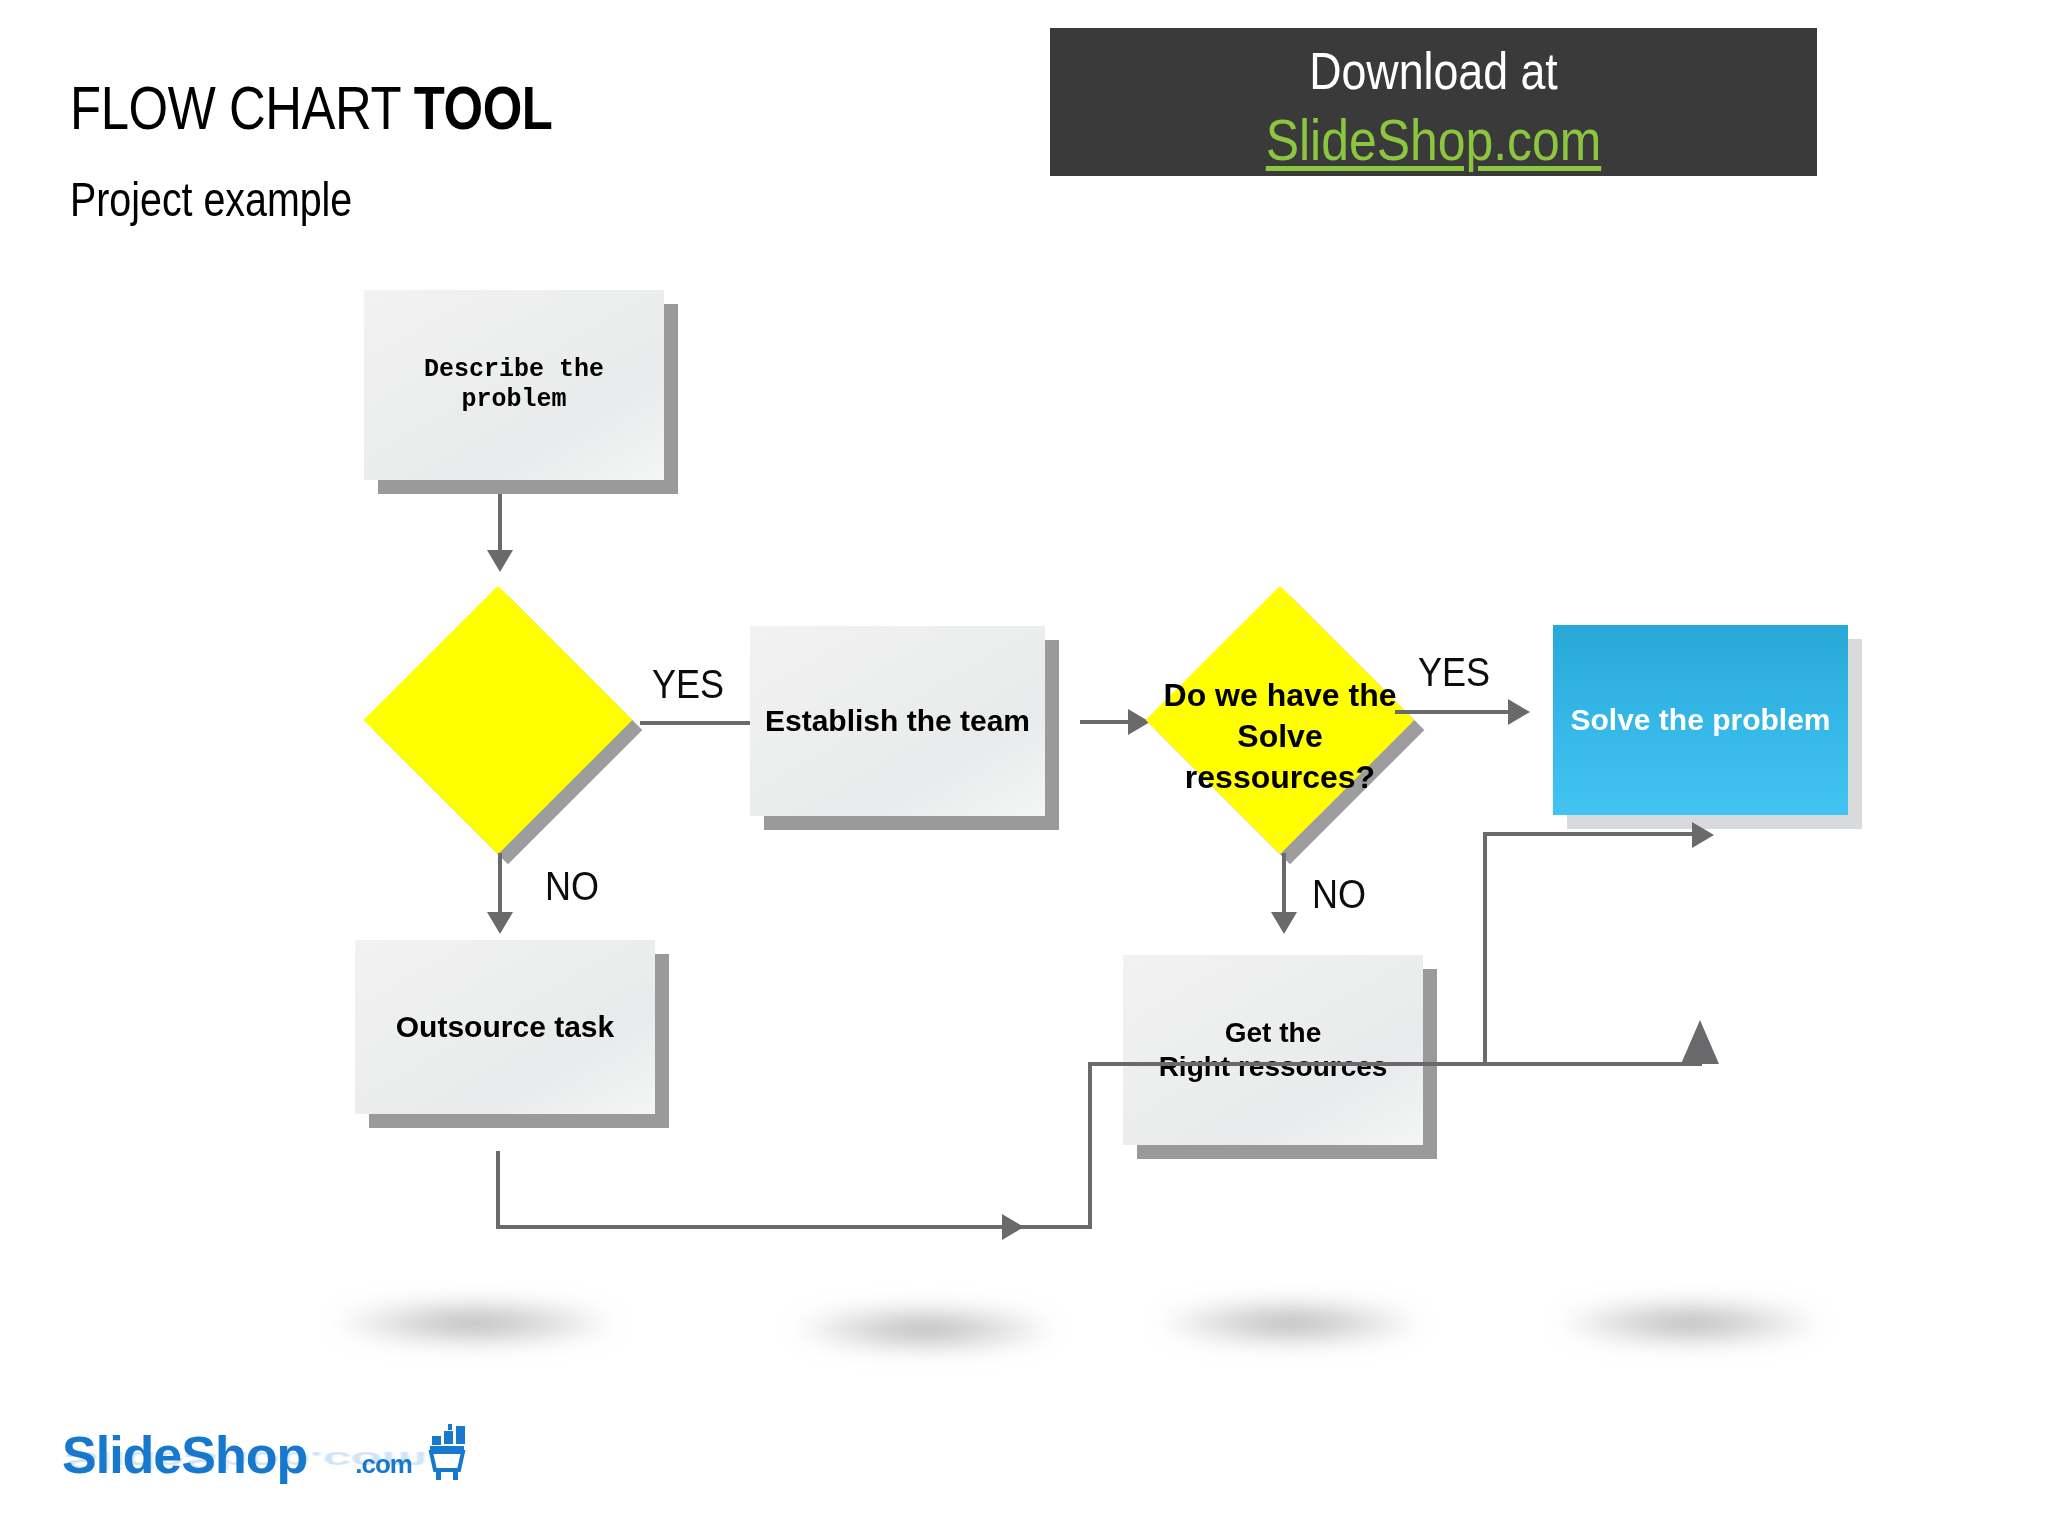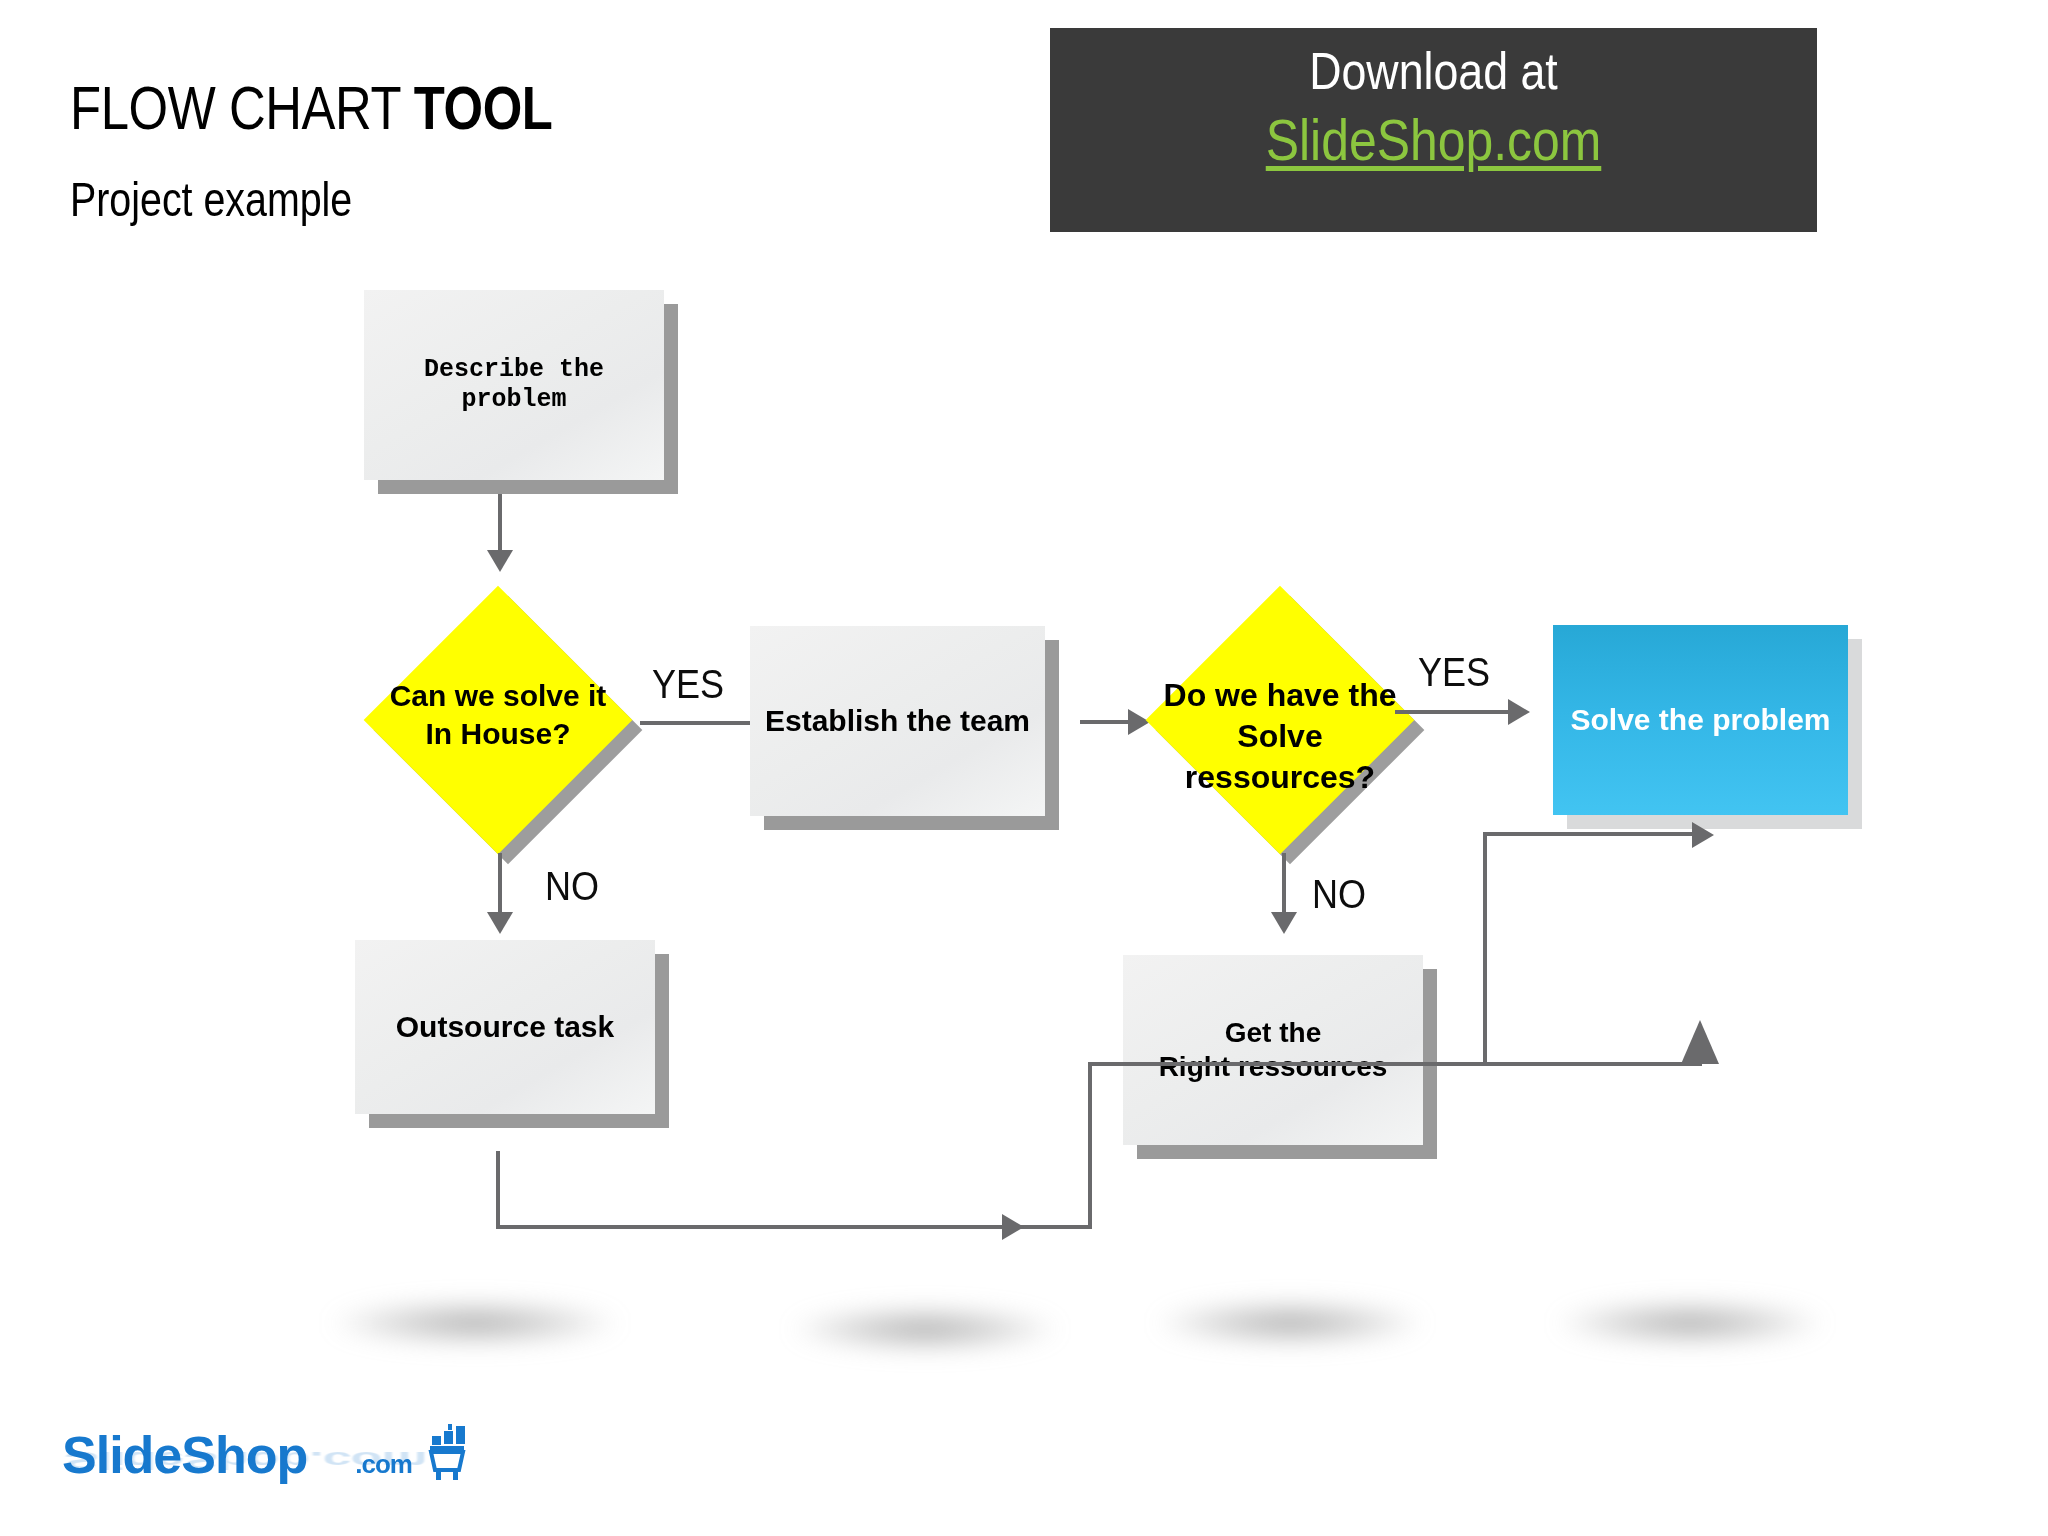--- a/index.html
+++ b/index.html
@@ -44,21 +44,21 @@
     transform: scaleX(0.82);
     transform-origin: left top;
   }
 
   
   .banner {
     position: absolute;
     left: 1050px;
     top: 28px;
     width: 767px;
-    height: 204px;
+    height: 148px;
     background: #3a3a3a;
     text-align: center;
     box-sizing: border-box;
     padding-top: 10px;
   }
   .banner-line1 {
     color: #ffffff;
     font-size: 52px;
     line-height: 66px;
     transform: scaleX(0.86);
@@ -250,23 +250,20 @@
   <div class="node" style="left:364px; top:290px; width:300px; height:190px;">
     <div class="procshadow"></div>
     <div class="procbox" style="font-size:25px;font-family:Liberation Mono, monospace;">
       <span><span>Describe the</span><br><span>problem</span></span>
     </div>
   </div>
 
   <div class="diamond-wrap" style="left:403px; top:625px; width:190px; height:190px;">
     <div class="diamond-shadow"></div>
     <div class="diamond-face"></div>
-    <div class="diamond-label" style="top:52px; font-size:30px;">
-      <span>Can we solve it</span><br><span>In House?</span>
-    </div>
   </div>
 
   <div class="conn conn-h" style="left:640px; top:721px; width:125px;"></div>
   <div class="arrow-r" style="left:760px; top:710px;"></div>
   <div class="edge-label" style="left:652px; top:662px;">YES</div>
 
   <div class="conn conn-v" style="left:498px; top:853px; height:62px;"></div>
   <div class="arrow-d" style="left:487px; top:912px;"></div>
   <div class="edge-label" style="left:545px; top:864px;">NO</div>
 

